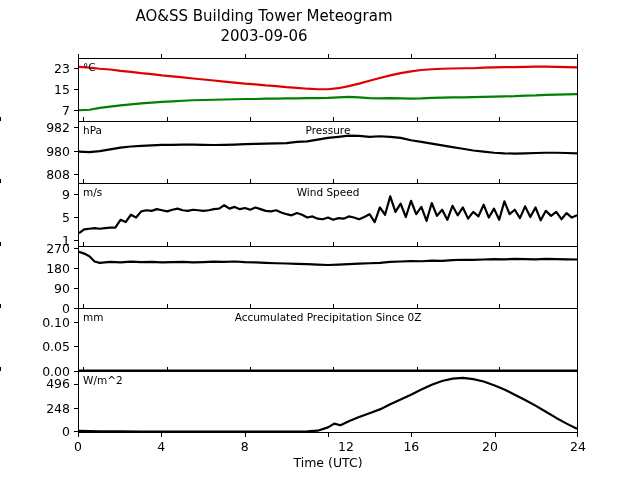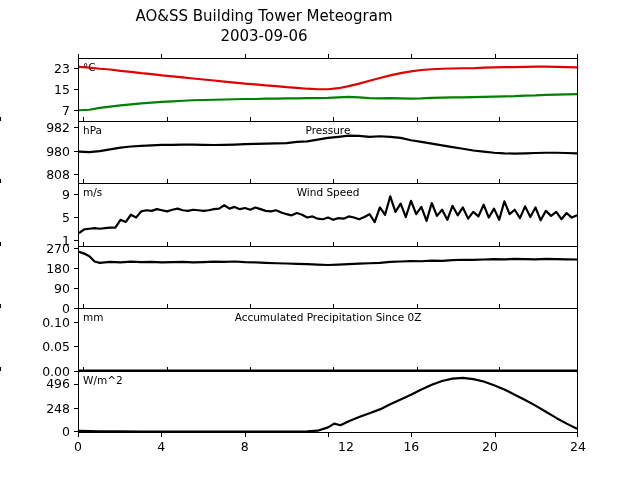--- a/index.html
+++ b/index.html
@@ -190,20 +190,21 @@
       <div class="xlab" style="left: 166.667px;">8</div>
       <div class="xtickmark" style="left: 250px;"></div>
       <div class="xlab" style="left: 250px; margin-left: 18px;">12</div>
       <div class="xtickmark" style="left: 333.333px;"></div>
       <div class="xlab" style="left: 333.333px;">16</div>
       <div class="xtickmark" style="left: 416.667px;"></div>
       <div class="xlab" style="left: 412px;">20</div>
       <div class="xtickmark" style="left: 499px;"></div>
       <div class="xlab" style="left: 500px;">24</div>
     </div>
+  <div class="xaxis-title">Time (UTC)</div>
 
 <div style="position: absolute; left: 0px; top: 116.5px; width: 1px; height: 4px; background: rgb(0, 0, 0); z-index: 5;"></div>
     <div style="position: absolute; left: 83.3333px; top: 116.5px; width: 1px; height: 4px; background: rgb(0, 0, 0); z-index: 5;"></div>
     <div style="position: absolute; left: 166.667px; top: 116.5px; width: 1px; height: 4px; background: rgb(0, 0, 0); z-index: 5;"></div>
     <div style="position: absolute; left: 250px; top: 116.5px; width: 1px; height: 4px; background: rgb(0, 0, 0); z-index: 5;"></div>
     <div style="position: absolute; left: 333.333px; top: 116.5px; width: 1px; height: 4px; background: rgb(0, 0, 0); z-index: 5;"></div>
     <div style="position: absolute; left: 416.667px; top: 116.5px; width: 1px; height: 4px; background: rgb(0, 0, 0); z-index: 5;"></div>
     <div style="position: absolute; left: 499px; top: 116.5px; width: 1px; height: 4px; background: rgb(0, 0, 0); z-index: 5;"></div>
     <div style="position: absolute; left: 0px; top: 179px; width: 1px; height: 4px; background: rgb(0, 0, 0); z-index: 5;"></div>
     <div style="position: absolute; left: 83.3333px; top: 179px; width: 1px; height: 4px; background: rgb(0, 0, 0); z-index: 5;"></div>

